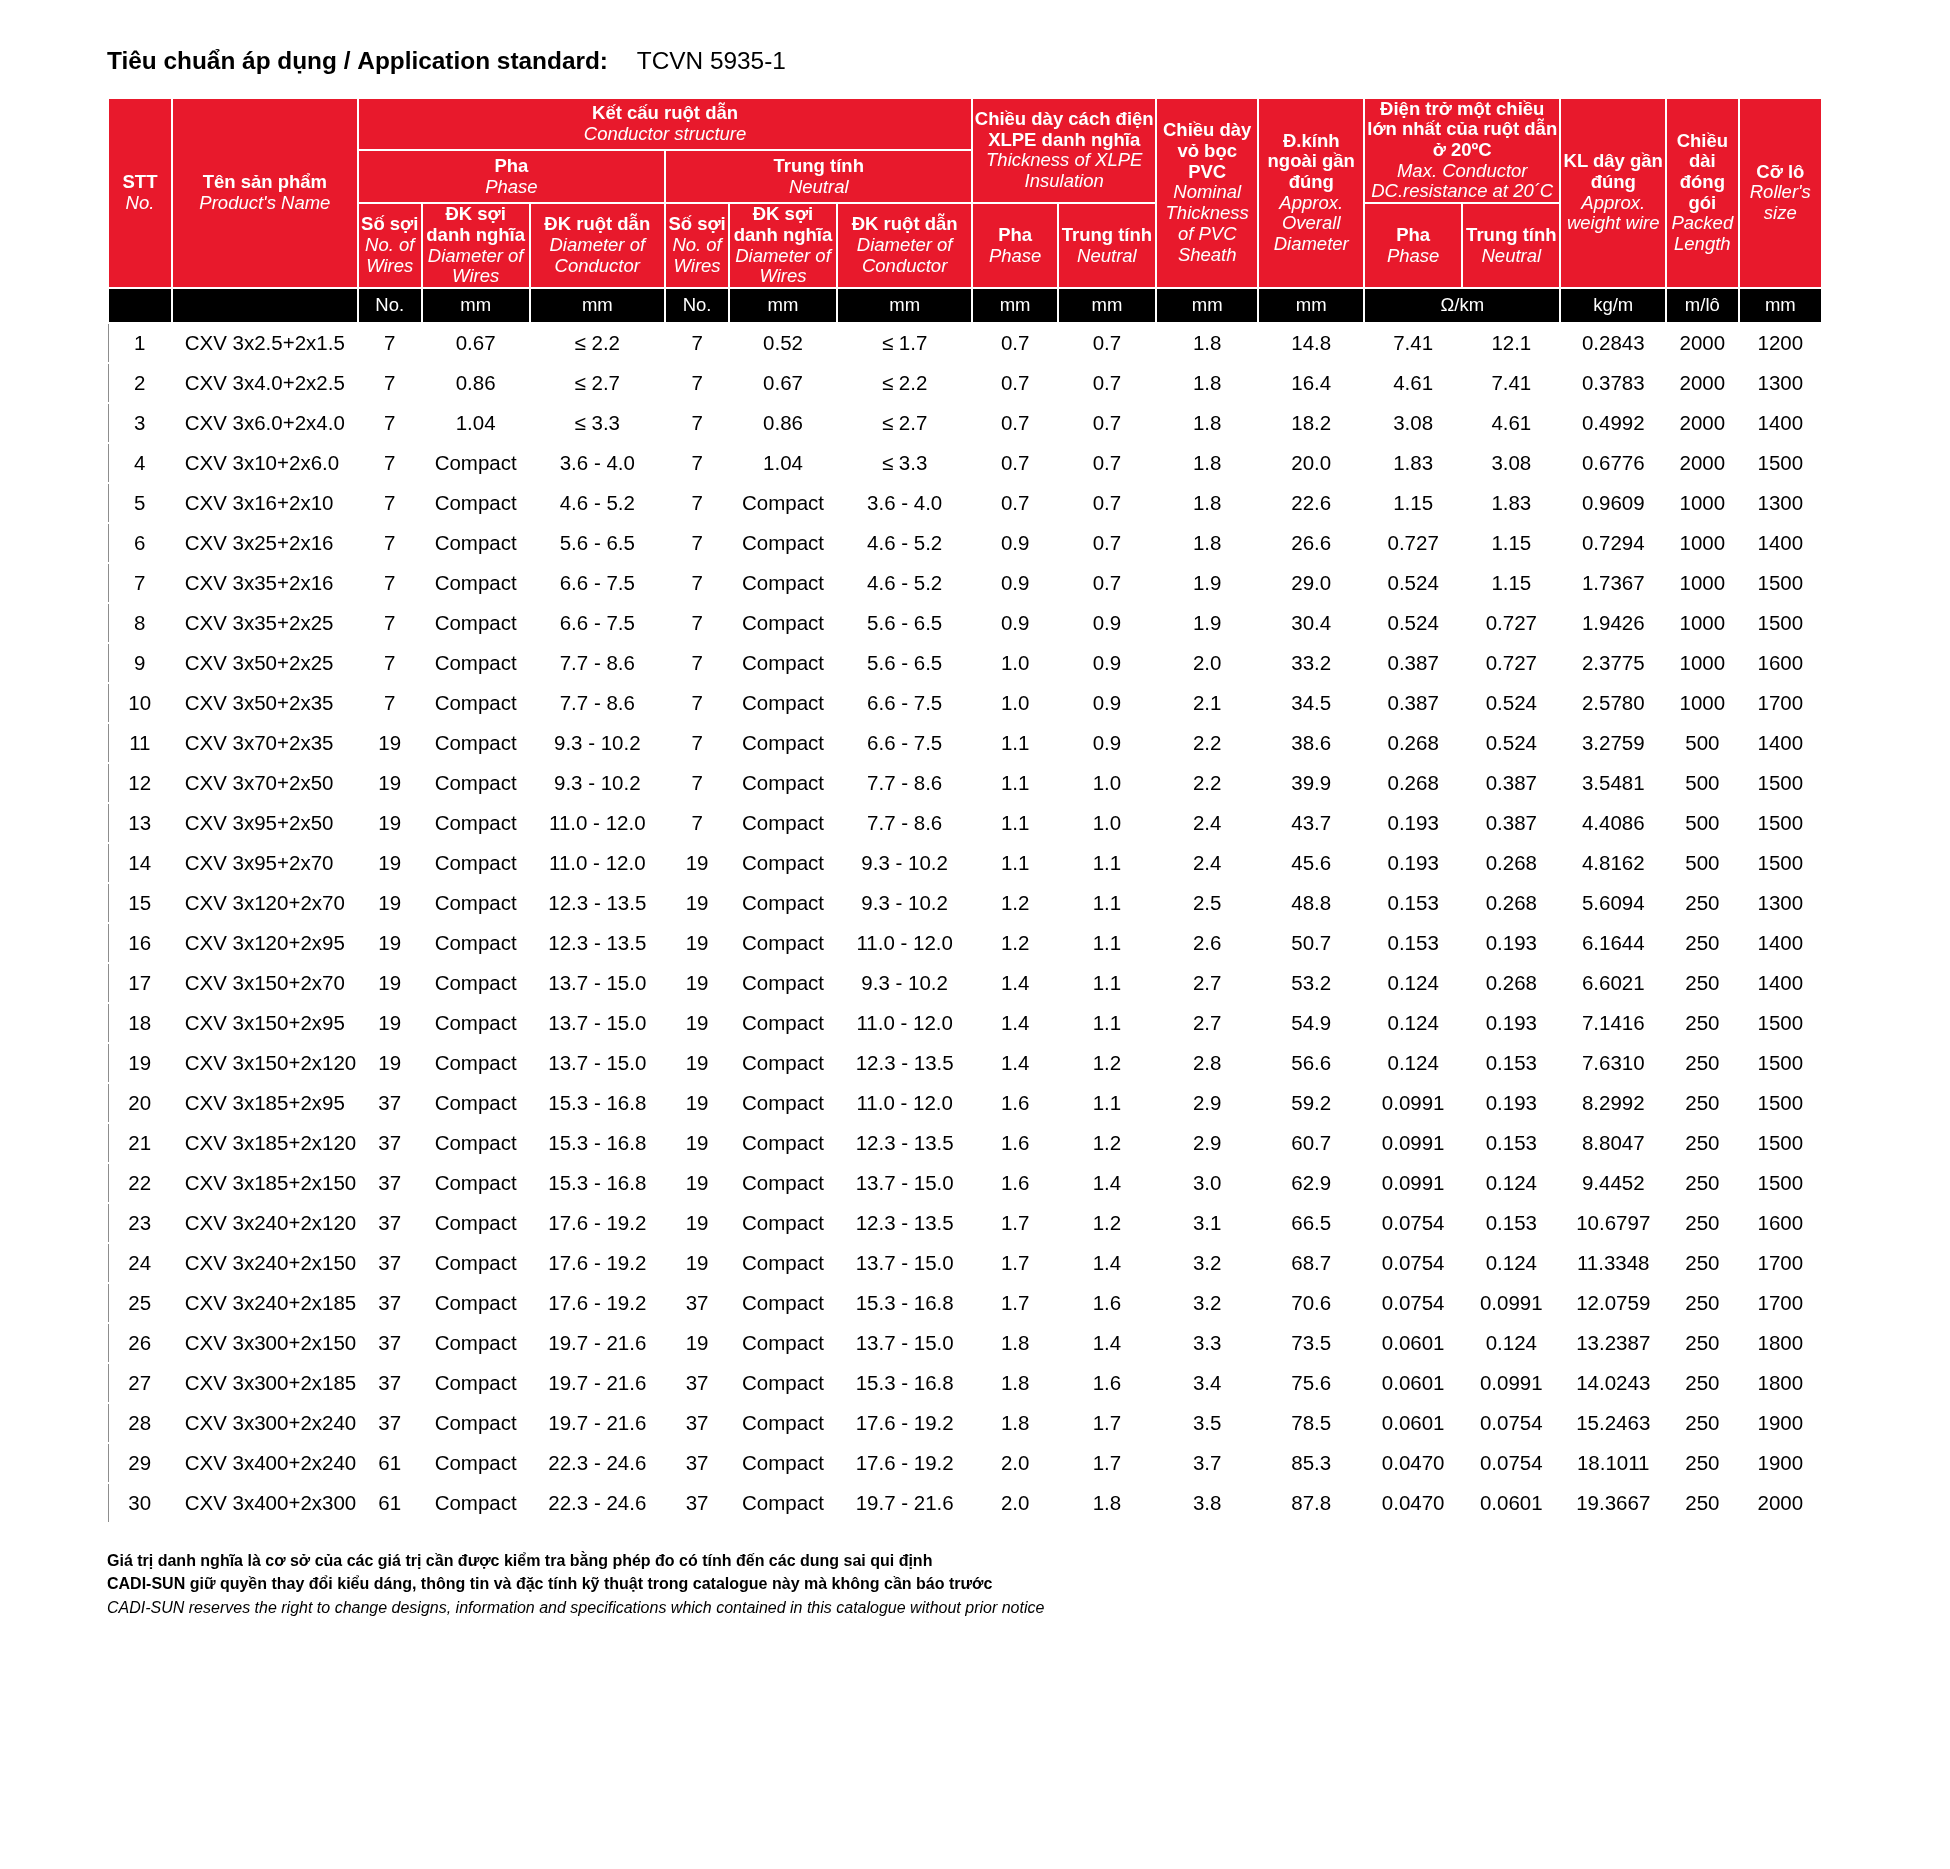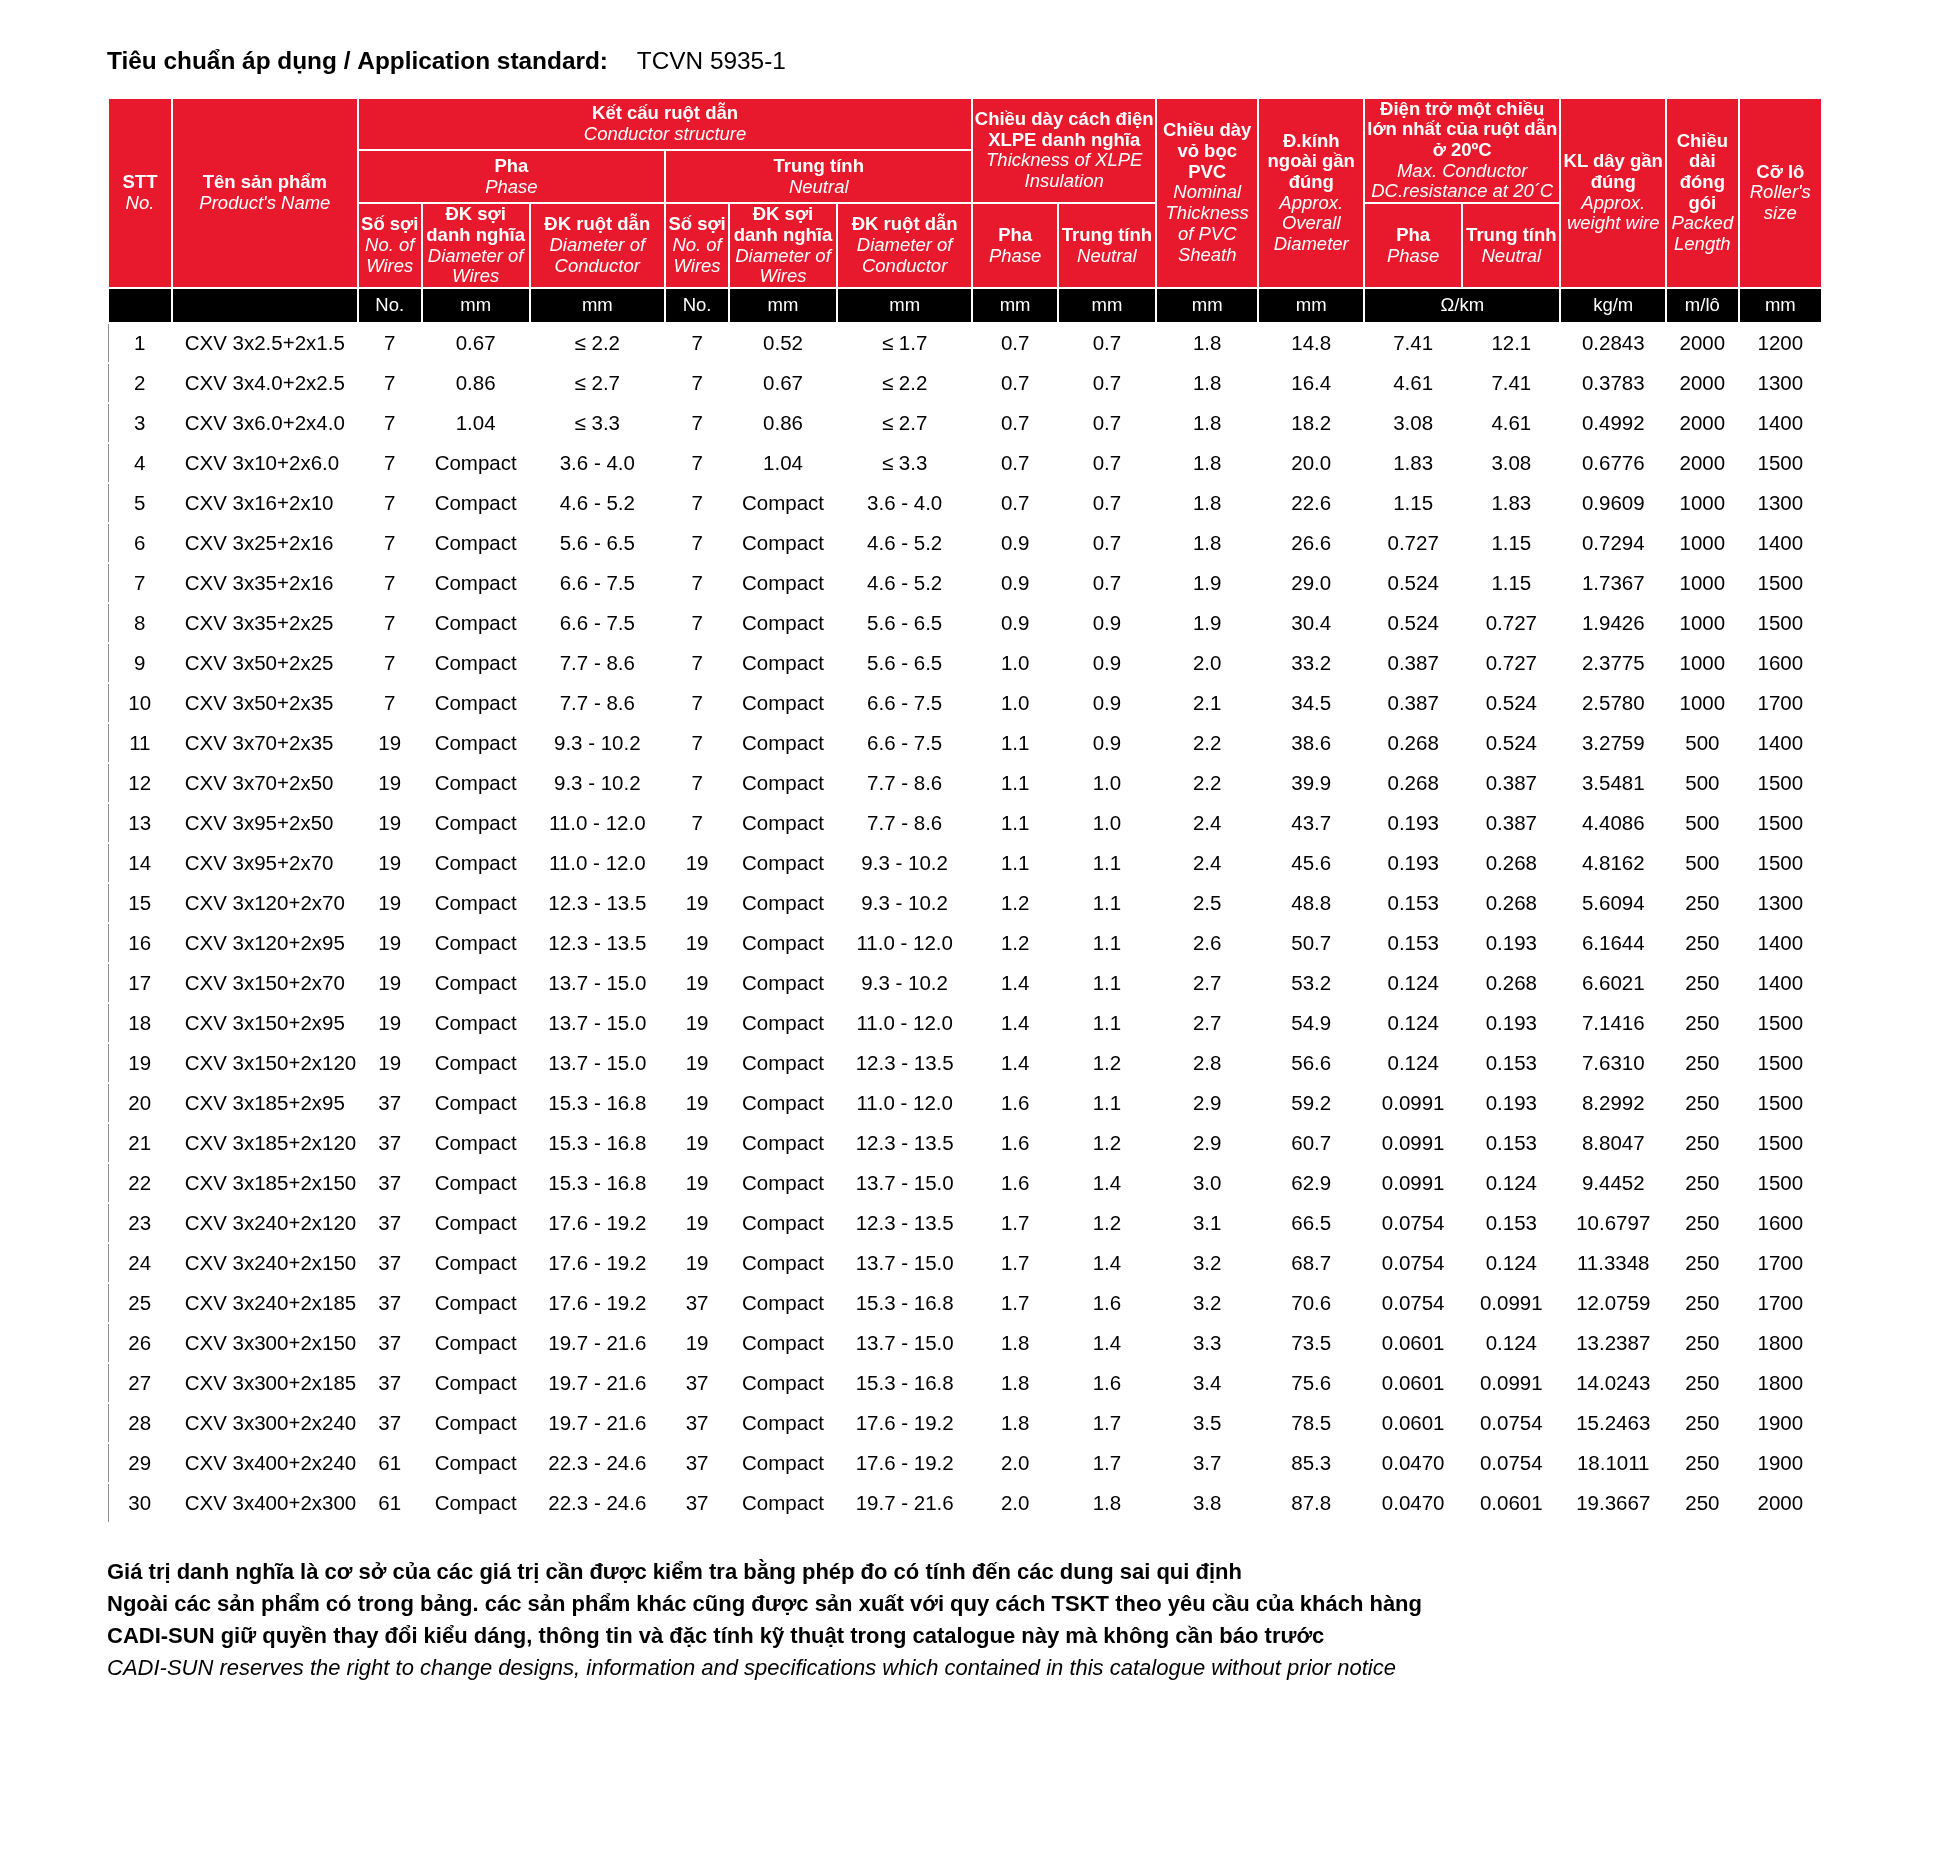--- a/index.html
+++ b/index.html
@@ -90,22 +90,22 @@
   col.c-sh    { width: 96px; }
   col.c-od    { width: 99px; }
   col.c-rp    { width: 92px; }
   col.c-rn    { width: 92px; }
   col.c-wt    { width: 99px; }
   col.c-len   { width: 68px; }
   col.c-roll  { width: 78px; }
 
   
   .notes {
-    margin-top: 32px;
-    font-size: 22px;
+    margin-top: 25px;
+    font-size: 16px;
     line-height: 1.46;
   }
   .notes .vn { font-weight: bold; }
   .notes .en { font-style: italic; }
 </style>
 </head>
 <body>
 
 <div class="page">
 
@@ -820,19 +820,18 @@
           <td>0.0601</td>
           <td>19.3667</td>
           <td>250</td>
           <td>2000</td>
         </tr>
       </tbody>
   </table>
 
   <div class="notes" id="notes-block">
       <div class="vn">Giá trị danh nghĩa là cơ sở của các giá trị cần được kiểm tra bằng phép đo có tính đến các dung sai qui định</div>
-      <div class="vn">Ngoài các sản phẩm có trong bảng. các sản phẩm khác cũng được sản xuất với quy cách TSKT theo yêu cầu của khách hàng</div>
       <div class="vn">CADI-SUN giữ quyền thay đổi kiểu dáng, thông tin và đặc tính kỹ thuật trong catalogue này mà không cần báo trước</div>
       <div class="en">CADI-SUN reserves the right to change designs, information and specifications which contained in this catalogue without prior notice</div>
     </div>
 
 </div>
 
 
 </body></html>

